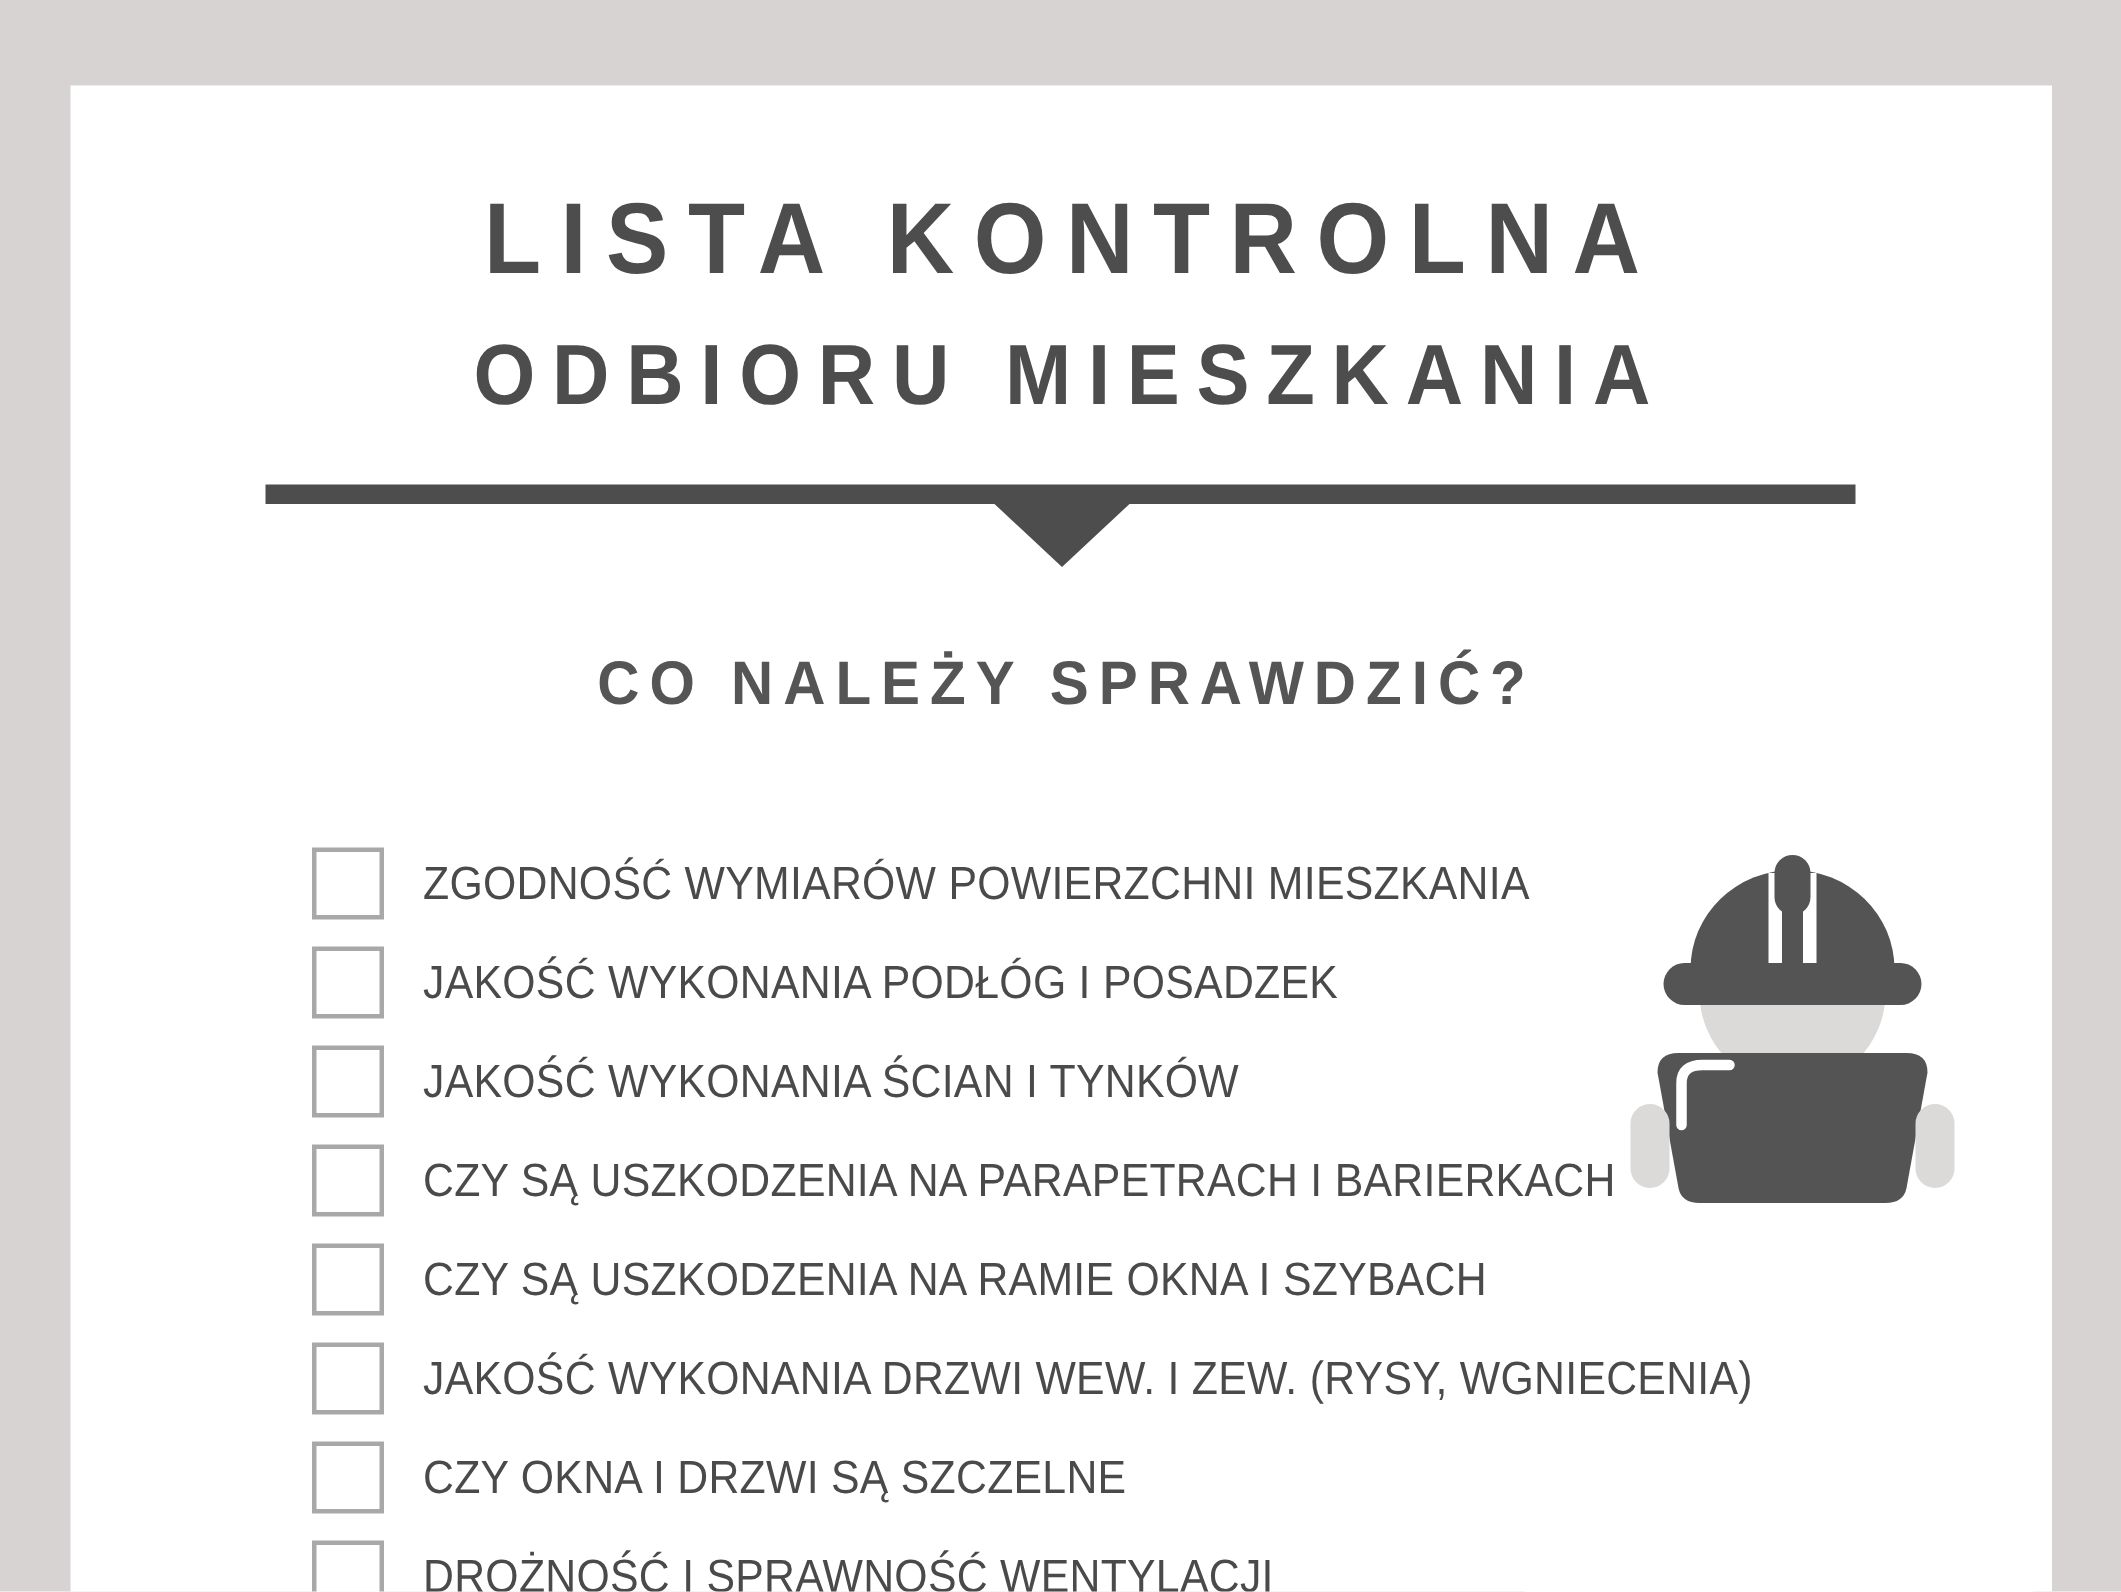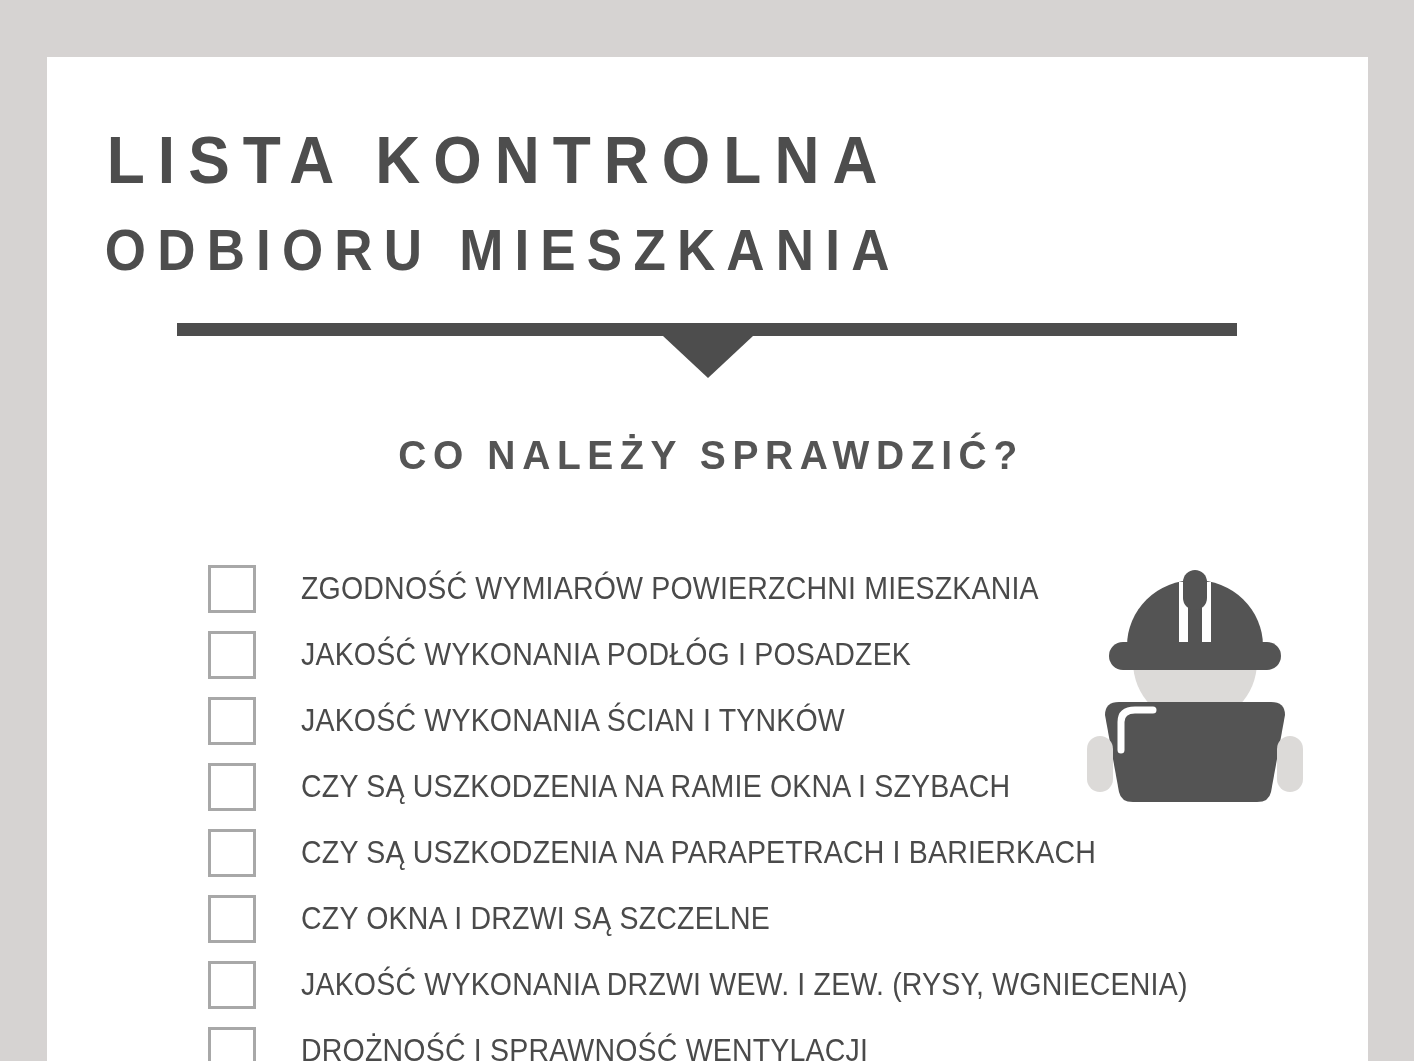--- a/index.html
+++ b/index.html
@@ -19,21 +19,21 @@
     left: 47px;
     top: 57px;
     width: 1321px;
     height: 1004px;
     background: #ffffff;
     overflow: hidden;
   }
 
   
   .title-block {
-    text-align: left;
+    text-align: center;
     padding-top: 69px;
   }
   .title-line-1 {
     font-size: 67px;
     font-weight: 700;
     letter-spacing: 14px;
     color: #4d4d4d;
     line-height: 1;
     margin-left: 14px;
     white-space: nowrap;
@@ -95,21 +95,20 @@
   .checklist {
     position: absolute;
     left: 161px;
     top: 499px;
     width: 1160px;
   }
   .check-row {
     display: flex;
     align-items: center;
     height: 66px;
-    gap: 19px;
   }
   .checkbox {
     flex: 0 0 auto;
     width: 42px;
     height: 42px;
     border: 3px solid #a8a8a8;
     background: #ffffff;
     box-sizing: content-box;
   }
   .check-label {
@@ -157,33 +156,33 @@
       <div class="check-row">
         <div class="checkbox"></div>
         <div class="check-label">JAKOŚĆ WYKONANIA PODŁÓG I POSADZEK</div>
       </div>
       <div class="check-row">
         <div class="checkbox"></div>
         <div class="check-label">JAKOŚĆ WYKONANIA ŚCIAN I TYNKÓW</div>
       </div>
       <div class="check-row">
         <div class="checkbox"></div>
+        <div class="check-label">CZY SĄ USZKODZENIA NA PARAPETRACH I BARIERKACH</div>
+      </div>
+      <div class="check-row">
+        <div class="checkbox"></div>
         <div class="check-label">CZY SĄ USZKODZENIA NA RAMIE OKNA I SZYBACH</div>
       </div>
       <div class="check-row">
         <div class="checkbox"></div>
-        <div class="check-label">CZY SĄ USZKODZENIA NA PARAPETRACH I BARIERKACH</div>
+        <div class="check-label">JAKOŚĆ WYKONANIA DRZWI WEW. I ZEW. (RYSY, WGNIECENIA)</div>
       </div>
       <div class="check-row">
         <div class="checkbox"></div>
         <div class="check-label">CZY OKNA I DRZWI SĄ SZCZELNE</div>
-      </div>
-      <div class="check-row">
-        <div class="checkbox"></div>
-        <div class="check-label">JAKOŚĆ WYKONANIA DRZWI WEW. I ZEW. (RYSY, WGNIECENIA)</div>
       </div>
       <div class="check-row">
         <div class="checkbox"></div>
         <div class="check-label">DROŻNOŚĆ I SPRAWNOŚĆ WENTYLACJI</div>
       </div>
     </div>
 
   <svg class="worker" viewBox="0 0 240 270">
 
     <circle cx="120" cy="112" r="62" fill="#dcdad8"></circle>

